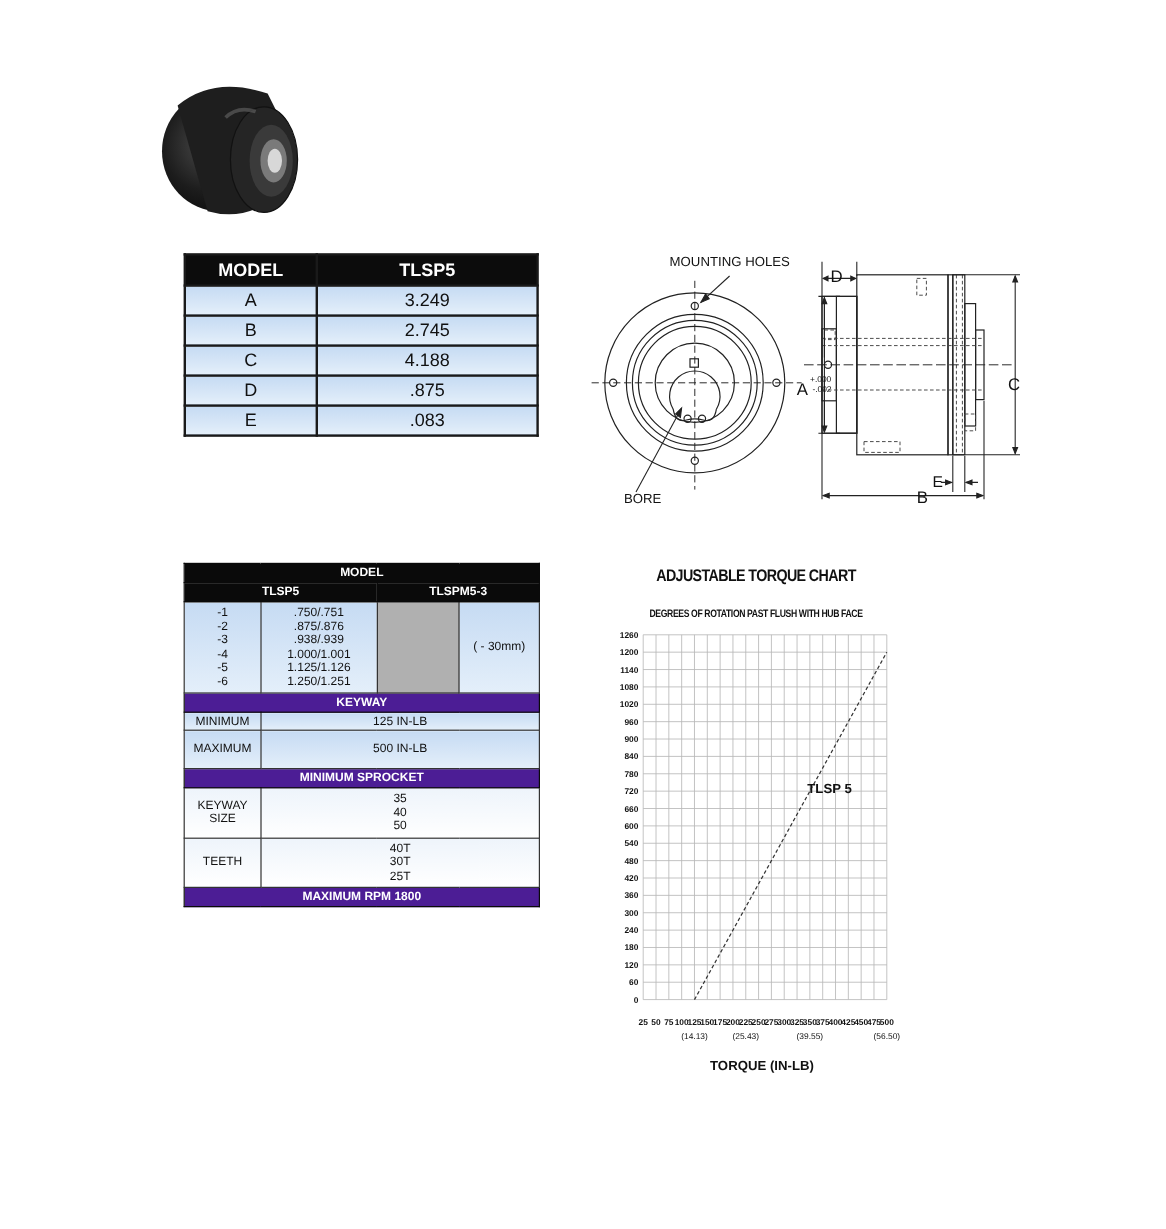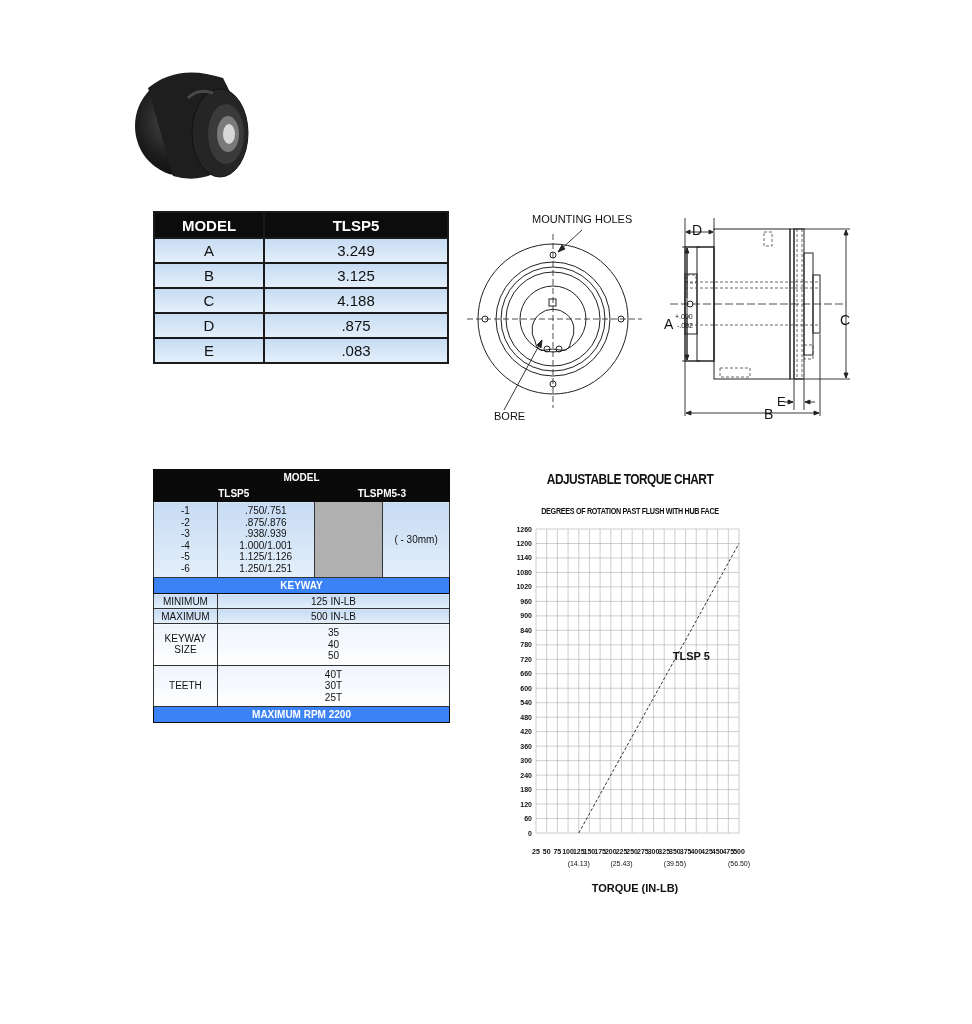--- a/index.html
+++ b/index.html
@@ -14,28 +14,28 @@
   #spec-table td { border: 2px solid #1a1a1a; text-align: center; padding: 0; font-size: 15px; color: #111; }
   #spec-table tr.head td { background: #0c0c0c; color: #fff; font-weight: bold; font-size: 15px; height: 24px; }
   #spec-table tr.row td { height: 23px; background: linear-gradient(#c6dbf3, #e4effa); }
   #spec-table tr.tall td { height: 64px; line-height: 20px; background: linear-gradient(#eef4fb, #ffffff); font-size: 15px; }
   #spec-table td.c1 { width: 108px; }
 
   
   #detail-table { left: 153px; top: 469px; width: 297px; border-collapse: collapse; font-size: 10px; }
   #detail-table td { border: 1px solid #333; text-align: center; padding: 0; color: #111; font-size: 10px; }
   #detail-table tr.bk td { background: #0a0a0a; color: #fff; font-weight: bold; height: 15px; border-color: #0a0a0a; }
-  #detail-table tr.bk2 td { background: #3b82f6; color: #fff; font-weight: bold; height: 15px; border-color: #0a0a0a; }
+  #detail-table tr.bk2 td { background: #4c1d95; color: #fff; font-weight: bold; height: 15px; border-color: #0a0a0a; }
   #detail-table .blue { background: linear-gradient(#c6dbf3, #e4effa); }
   #detail-table .light { background: linear-gradient(#eef4fb, #ffffff); }
   #detail-table .grey { background: #b0b0b0; }
   #detail-table .multi { line-height: 11.5px; padding: 3px 0; }
 
   
-  #front-view { left: 462px; top: 208px; width: 200px; height: 225px; }
+  #front-view { left: 488px; top: 208px; width: 200px; height: 225px; }
   #side-view { left: 660px; top: 218px; width: 205px; height: 205px; }
   .draw-label { font-size: 11px; color: #111; }
 
   
   #chart-title { left: 500px; top: 471px; width: 260px; text-align: center; font-weight: bold; font-size: 14px; letter-spacing: -0.6px; transform: scaleX(0.85); }
   #chart-subtitle { left: 500px; top: 506px; width: 260px; text-align: center; font-weight: bold; font-size: 9px; letter-spacing: -0.4px; transform: scaleX(0.8); }
   #chart-svg { left: 500px; top: 520px; width: 270px; height: 380px; }
 </style>
 </head>
 <body>
@@ -62,21 +62,21 @@
       <tr class="head">
     <td class="c1">MODEL</td>
     <td>TLSP5</td>
   </tr>
   <tr class="row">
     <td class="c1">A</td>
     <td>3.249</td>
   </tr>
   <tr class="row">
     <td class="c1">B</td>
-    <td>3.125</td>
+    <td>2.745</td>
   </tr>
   <tr class="row">
     <td class="c1">C</td>
     <td>4.188</td>
   </tr>
   <tr class="row">
     <td class="c1">D</td>
     <td>.875</td>
   </tr>
   <tr class="row">
@@ -227,42 +227,45 @@
     <td class="grey"></td>
     <td class="blue">( - 30mm)</td>
   </tr>
   <tr class="bk2">
         <td colspan="4">KEYWAY</td>
       </tr>
   <tr style="height:15px;">
     <td class="blue">MINIMUM</td>
     <td colspan="3" class="blue">125 IN-LB</td>
   </tr>
-  <tr style="height:15px;">
+  <tr style="height:32px;">
     <td class="blue">MAXIMUM</td>
     <td colspan="3" class="blue">500 IN-LB</td>
   </tr>
+  <tr class="bk2">
+        <td colspan="4">MINIMUM SPROCKET</td>
+      </tr>
   <tr>
     <td class="light">KEYWAY SIZE</td>
     <td colspan="3" class="light multi">
       <div>35</div>
       <div>40</div>
       <div>50</div>
     </td>
   </tr>
   <tr>
     <td class="light">TEETH</td>
     <td colspan="3" class="light multi">
       <div>40T</div>
       <div>30T</div>
       <div>25T</div>
     </td>
   </tr>
   <tr class="bk2">
-        <td colspan="4">MAXIMUM RPM 2200</td>
+        <td colspan="4">MAXIMUM RPM 1800</td>
       </tr>
 </tbody>
   </table>
 
 <div id="chart-title" class="abs">ADJUSTABLE TORQUE CHART</div>
 <div id="chart-subtitle" class="abs">DEGREES OF ROTATION PAST FLUSH WITH HUB FACE</div>
 
 <svg id="chart-svg" class="abs" viewBox="0 0 270 380" font-family="Liberation Sans, sans-serif">
   <g id="grid" stroke="#b8b8b8" stroke-width="0.7">
       <line x1="36" x2="36" y1="9" y2="313"></line>

